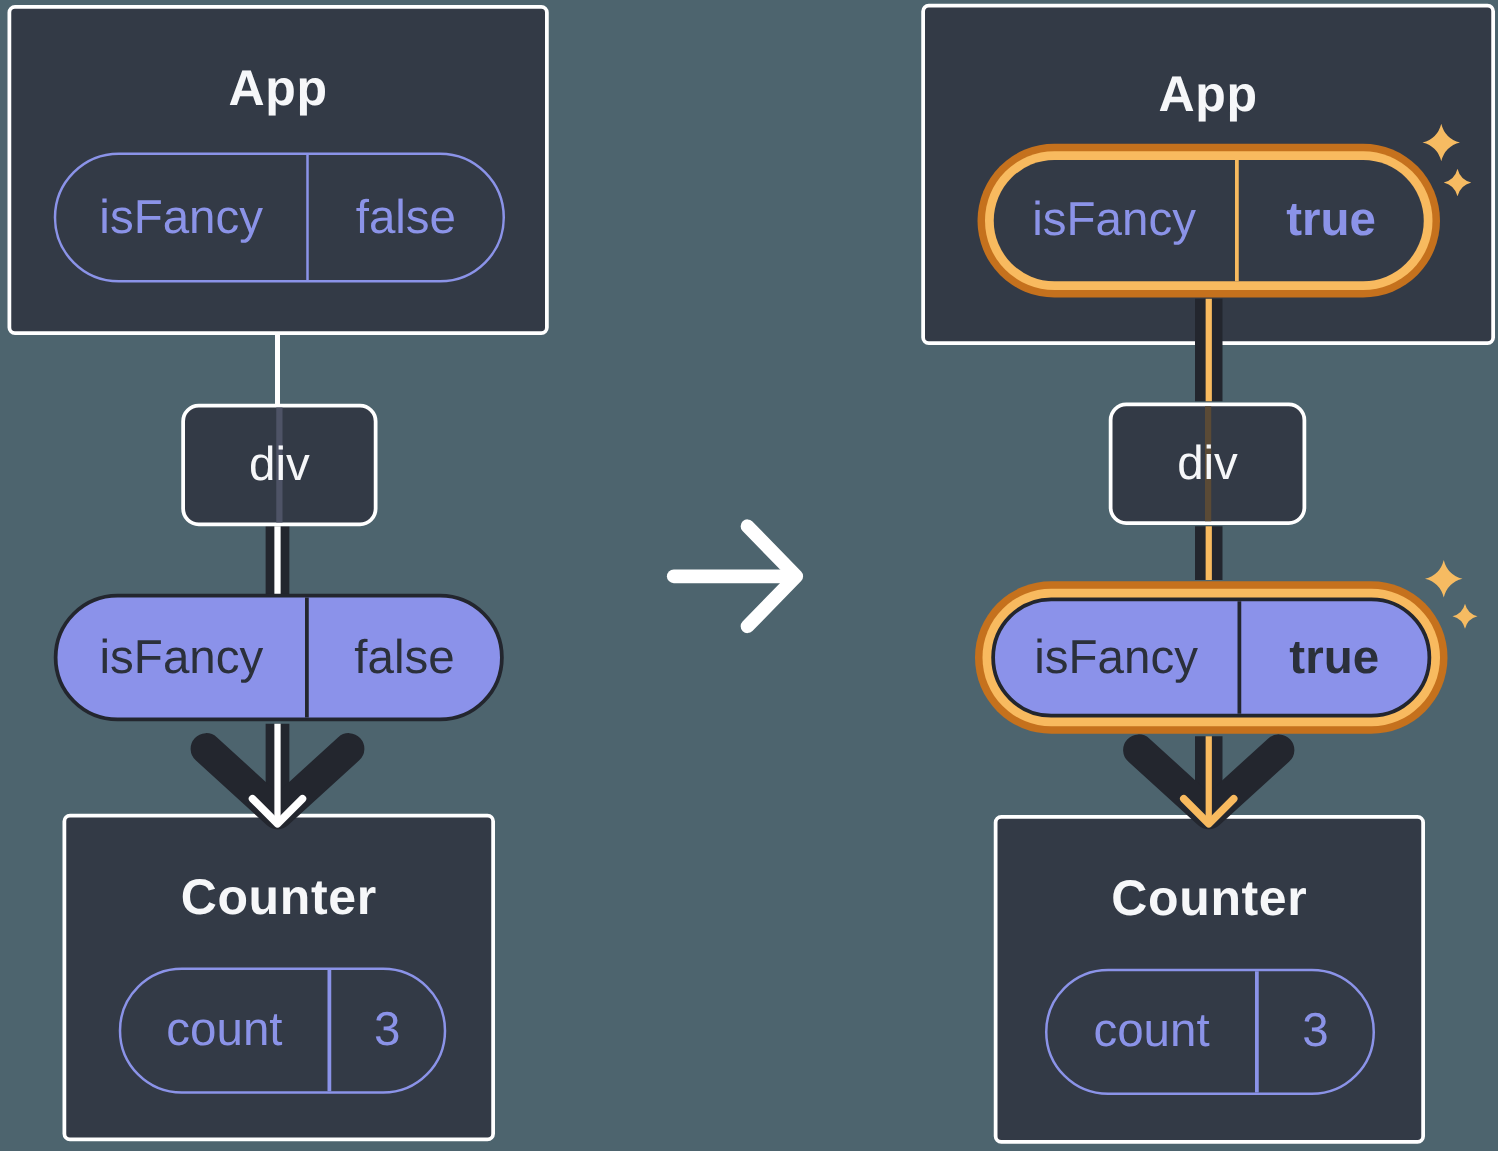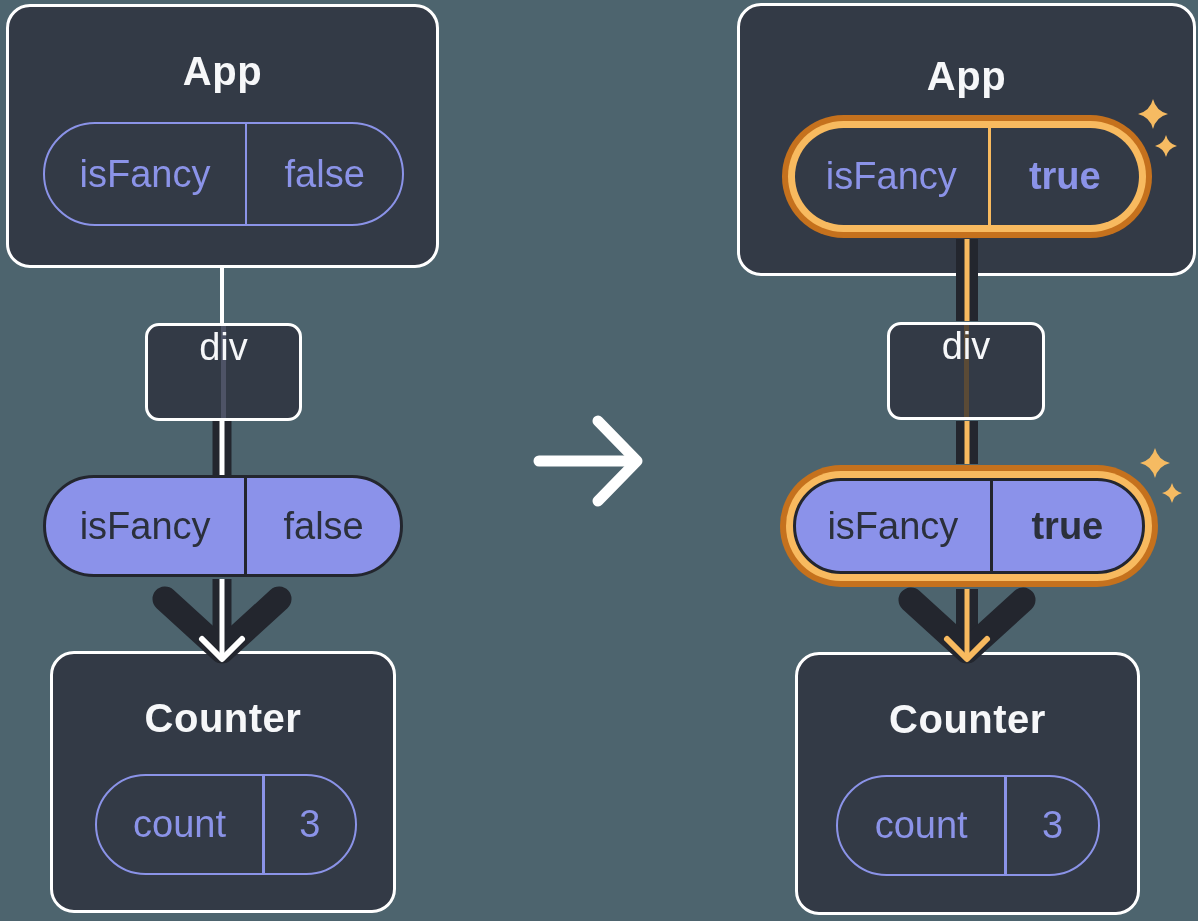--- a/index.html
+++ b/index.html
@@ -5,32 +5,32 @@
   html,body{margin:0;padding:0;background:#4d646e;}
   .stage{
     position:relative;width:1198px;height:921px;overflow:hidden;
     background:var(--bg,#4d646e);
     font-family:"Liberation Sans", sans-serif;
   }
   .card{
     position:absolute;box-sizing:border-box;z-index:1;
     background:var(--card,#333a46);
     border:3.5px solid var(--white,#fff);
-    border-radius:24px;
+    border-radius:6px;
   }
   .card-title{
     position:absolute;left:0;width:100%;text-align:center;
     color:var(--text-light,#f6f7f9);font-size:40px;font-weight:600;letter-spacing:.5px;
   }
   .divnode{
     position:absolute;box-sizing:border-box;z-index:10;
     background:var(--card,#333a46);
     border:3.5px solid var(--white,#fff);
     border-radius:14px;
-    display:flex;align-items:flex-start;justify-content:center;
+    display:flex;align-items:center;justify-content:center;
   }
   .divnode .thru{position:absolute;top:0;bottom:0;left:50%;width:5px;margin-left:-2.5px;}
   .divnode.l .thru{background:var(--muted-left,#4e5366);}
   .divnode.r .thru{background:var(--muted-right,#5a4a36);}
   .divnode .lbl{position:relative;color:var(--text-light,#f6f7f9);font-size:38px;font-weight:500;}
   .pill{
     position:absolute;box-sizing:border-box;display:flex;align-items:stretch;
     border-radius:999px;z-index:2;
   }
   .pill .cell{display:flex;align-items:center;justify-content:center;font-size:38px;}

